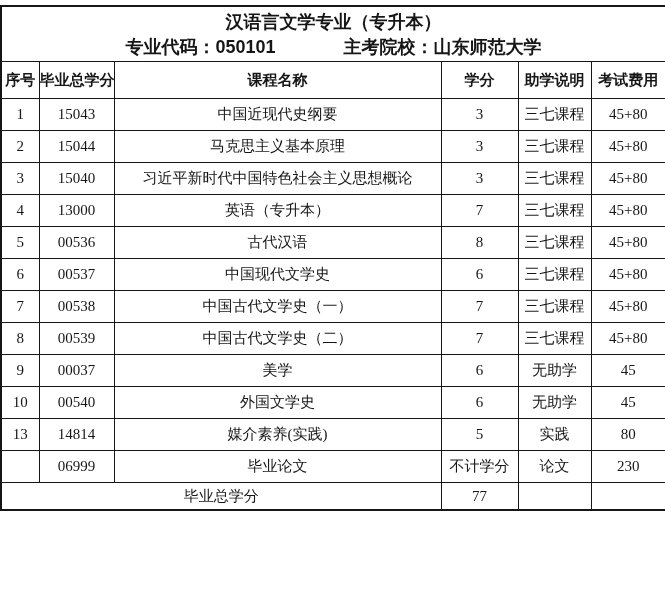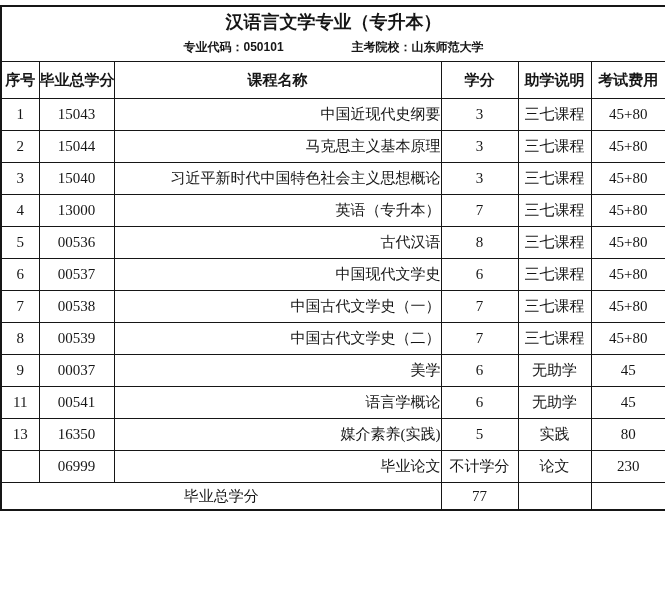--- a/index.html
+++ b/index.html
@@ -41,35 +41,35 @@
   }
   .title-line {
     font-family: "Liberation Sans", sans-serif;
     font-size: 18px;
     font-weight: 700;
     line-height: 25px;
     margin-top: 2px;
   }
   .subtitle-line {
     font-family: "Liberation Sans", sans-serif;
-    font-size: 12px;
+    font-size: 18px;
     font-weight: 700;
     line-height: 25px;
     display: flex;
     justify-content: center;
     gap: 68px;
   }
   thead th.col-head {
     font-family: "Liberation Sans", sans-serif;
     font-weight: 700;
     font-size: 15px;
     height: 36px;
   }
   td.name-cell {
-    text-align: right;
+    text-align: center;
     padding-left: 0;
   }
   tfoot td {
     height: 26px;
   }
 </style>
 </head>
 <body>
 
 <div class="sheet">
@@ -168,30 +168,30 @@
   </tr>
         <tr>
     <td>9</td>
     <td>00037</td>
     <td class="name-cell">美学</td>
     <td>6</td>
     <td>无助学</td>
     <td>45</td>
   </tr>
         <tr>
-    <td>11</td>
-    <td>00541</td>
-    <td class="name-cell">语言学概论</td>
+    <td>10</td>
+    <td>00540</td>
+    <td class="name-cell">外国文学史</td>
     <td>6</td>
     <td>无助学</td>
     <td>45</td>
   </tr>
         <tr>
     <td>13</td>
-    <td>16350</td>
+    <td>14814</td>
     <td class="name-cell">媒介素养(实践)</td>
     <td>5</td>
     <td>实践</td>
     <td>80</td>
   </tr>
         <tr>
     <td></td>
     <td>06999</td>
     <td class="name-cell">毕业论文</td>
     <td>不计学分</td>

